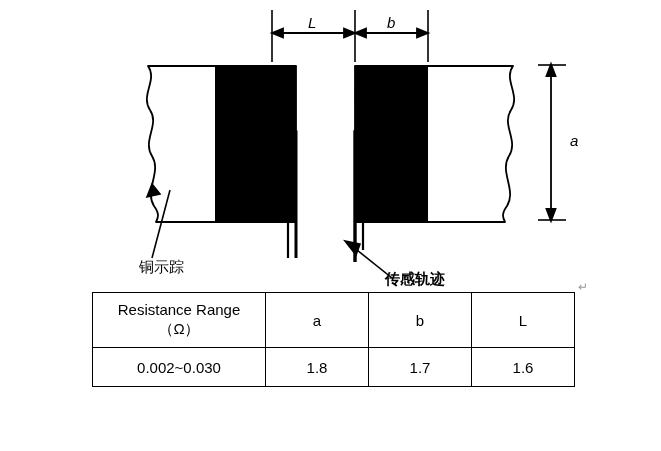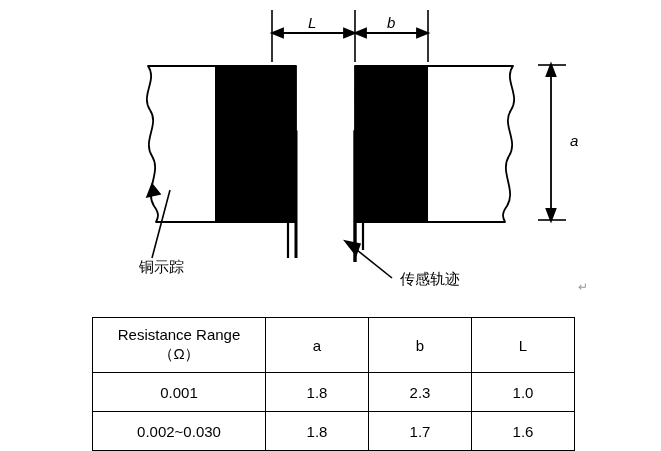--- a/index.html
+++ b/index.html
@@ -40,21 +40,21 @@
   }
   .pilcrow {
     font-size: 12px;
     color: #999;
   }
 
   
   .spec-table {
     position: absolute;
     left: 92px;
-    top: 317px;
+    top: 292px;
     width: 478px;
     border-collapse: collapse;
     table-layout: fixed;
     padding-left: 40px;
   }
   .spec-table th,
   .spec-table td {
     border: 1px solid #000;
     text-align: center;
     vertical-align: middle;
@@ -156,44 +156,38 @@
   </svg>
 
   <div class="lbl dim-label" style="left:308px; top:14px;">L</div>
 
   <div class="lbl dim-label" style="left:387px; top:14px;">b</div>
 
   <div class="lbl dim-label" style="left:570px; top:132px;">a</div>
 
   <div class="lbl cn-label" style="left:139px; top:258px;font-family:Liberation Serif, serif;">铜示踪</div>
 
-  <div class="lbl cn-label" style="left:400px; top:270px;">传感轨迹</div>
+  <div class="lbl cn-label" style="left:385px; top:270px;font-weight:bold;">传感轨迹</div>
 
   <div class="lbl pilcrow" style="left:578px; top:280px;">↵</div>
 
   <table class="spec-table">
     <thead>
       <tr>
         <th class="col-first">
           <span class="hdr-main">Resistance Range</span>
           <span class="hdr-sub">（Ω）</span>
         </th>
         <th class="col-rest">a</th>
         <th class="col-rest">b</th>
         <th class="col-rest">L</th>
       </tr>
     </thead>
     <tbody>
       <tr>
-        <td>0.001</td>
-        <td>1.8</td>
-        <td>2.3</td>
-        <td>1.0</td>
-      </tr>
-      <tr>
         <td>0.002~0.030</td>
         <td>1.8</td>
         <td>1.7</td>
         <td>1.6</td>
       </tr>
     </tbody>
   </table>
 
 </div>
 

